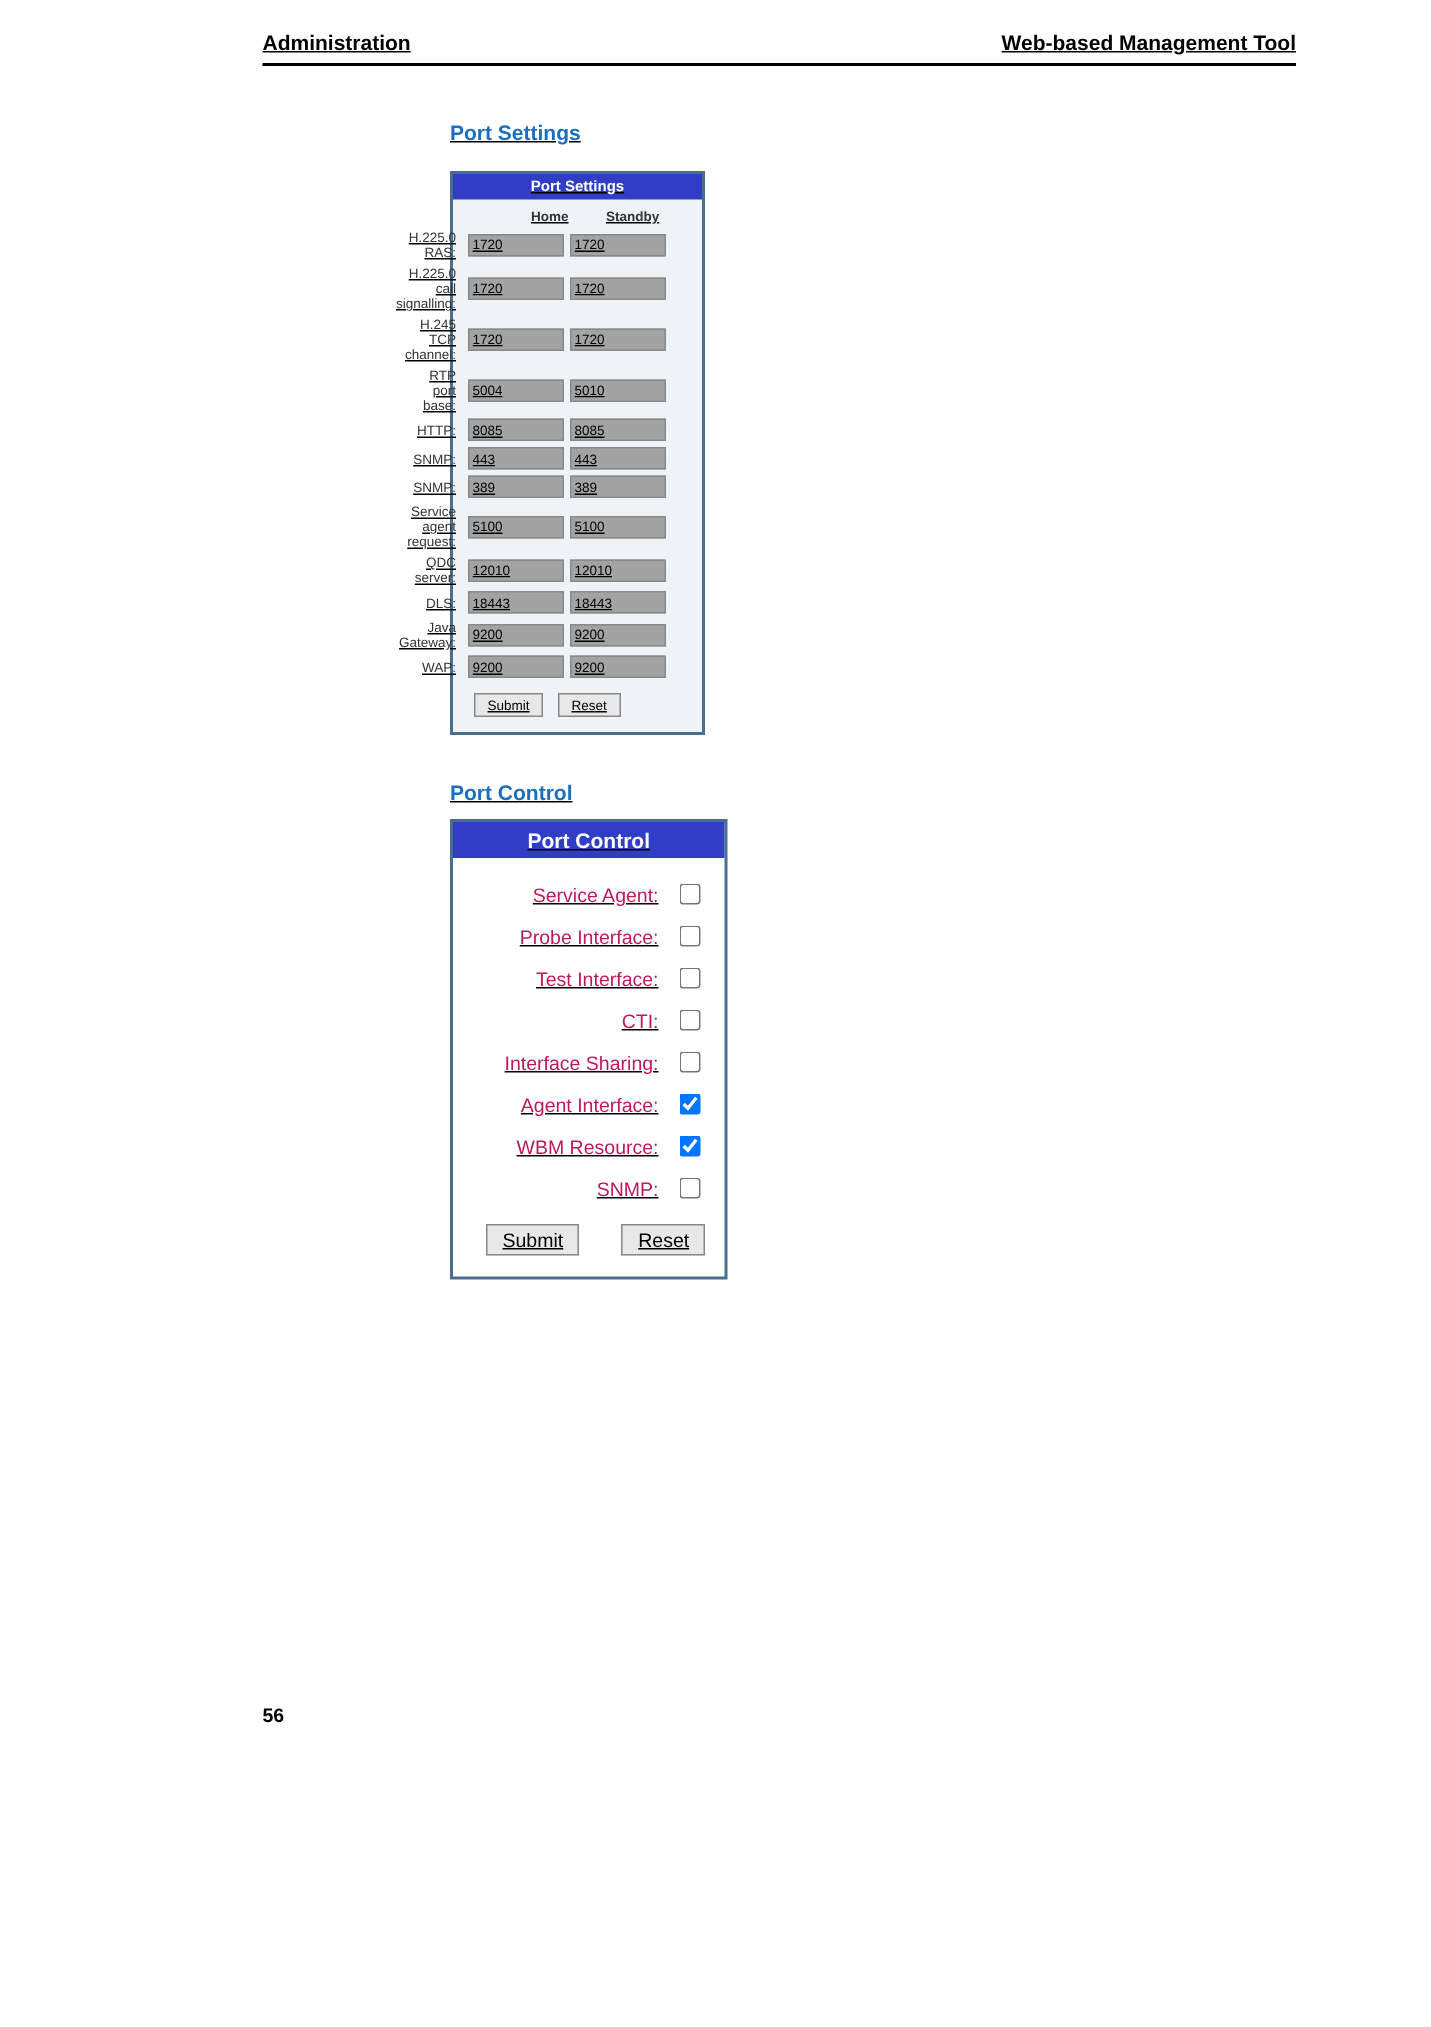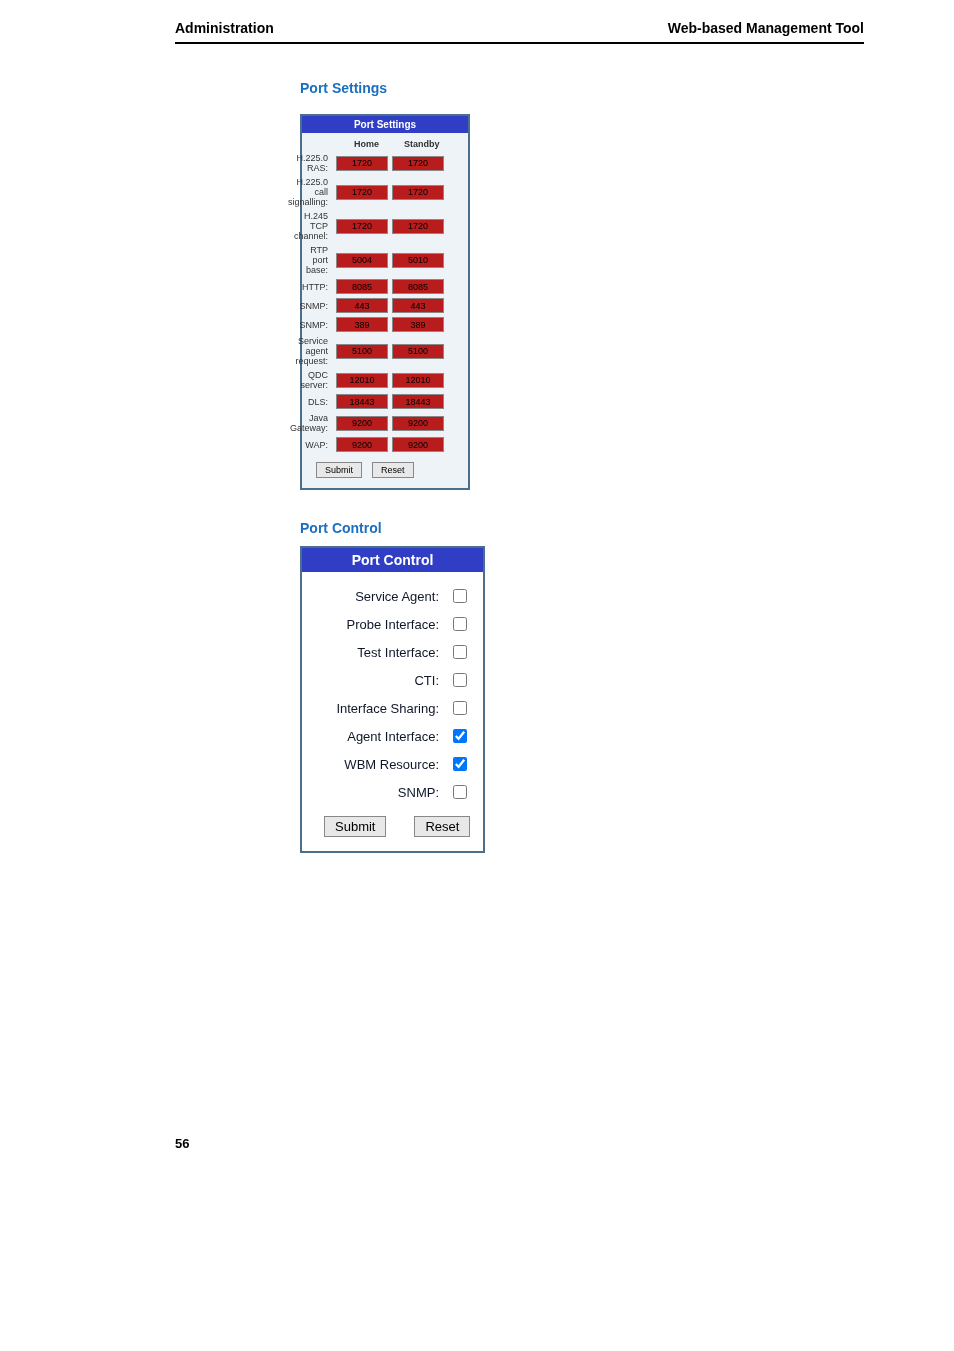--- a/index.html
+++ b/index.html
@@ -8,20 +8,21 @@
     background: #f0f0f0;
     font-family: Arial, Helvetica, sans-serif;
     width: 954px;
   }
   .page {
     width: 954px;
     min-height: 1351px;
     background: #fff;
     padding: 20px 0 0 0;
     position: relative;
+    text-decoration: underline;
   }
   .header-line {
     border-bottom: 2px solid #000;
     margin: 0 90px 0 175px;
     padding-bottom: 6px;
     display: flex;
     justify-content: space-between;
     align-items: flex-end;
   }
   .header-left {
@@ -93,27 +94,26 @@
     gap: 4px;
     margin-bottom: 4px;
   }
   .ps-label {
     flex: 1;
     text-align: right;
     padding-right: 4px;
     font-size: 9px;
   }
   .ps-input {
-    width: 52px;
+    width: 64px;
     height: 15px;
     font-size: 9px;
     border: 1px solid #888;
     padding: 0 2px;
-    background: #b91c1c;
-    text-align: center;
+    background: #a3a3a3;
   }
   .btn-row {
     display: flex;
     gap: 10px;
     margin: 10px 0 0 8px;
   }
   .btn {
     border: 1px solid #888;
     background: #e8e8e8;
     font-size: 9px;
@@ -145,21 +145,21 @@
     display: flex;
     align-items: center;
     justify-content: flex-end;
     gap: 10px;
     margin-bottom: 8px;
   }
   .pc-label {
     flex: 1;
     text-align: right;
     font-size: 13px;
-    color: #0f172a;
+    color: #be185d;
   }
   .pc-check {
     width: 14px;
     height: 14px;
     margin-right: 6px;
   }
   .btn-row2 {
     display: flex;
     gap: 28px;
     margin: 14px 0 0 12px;

